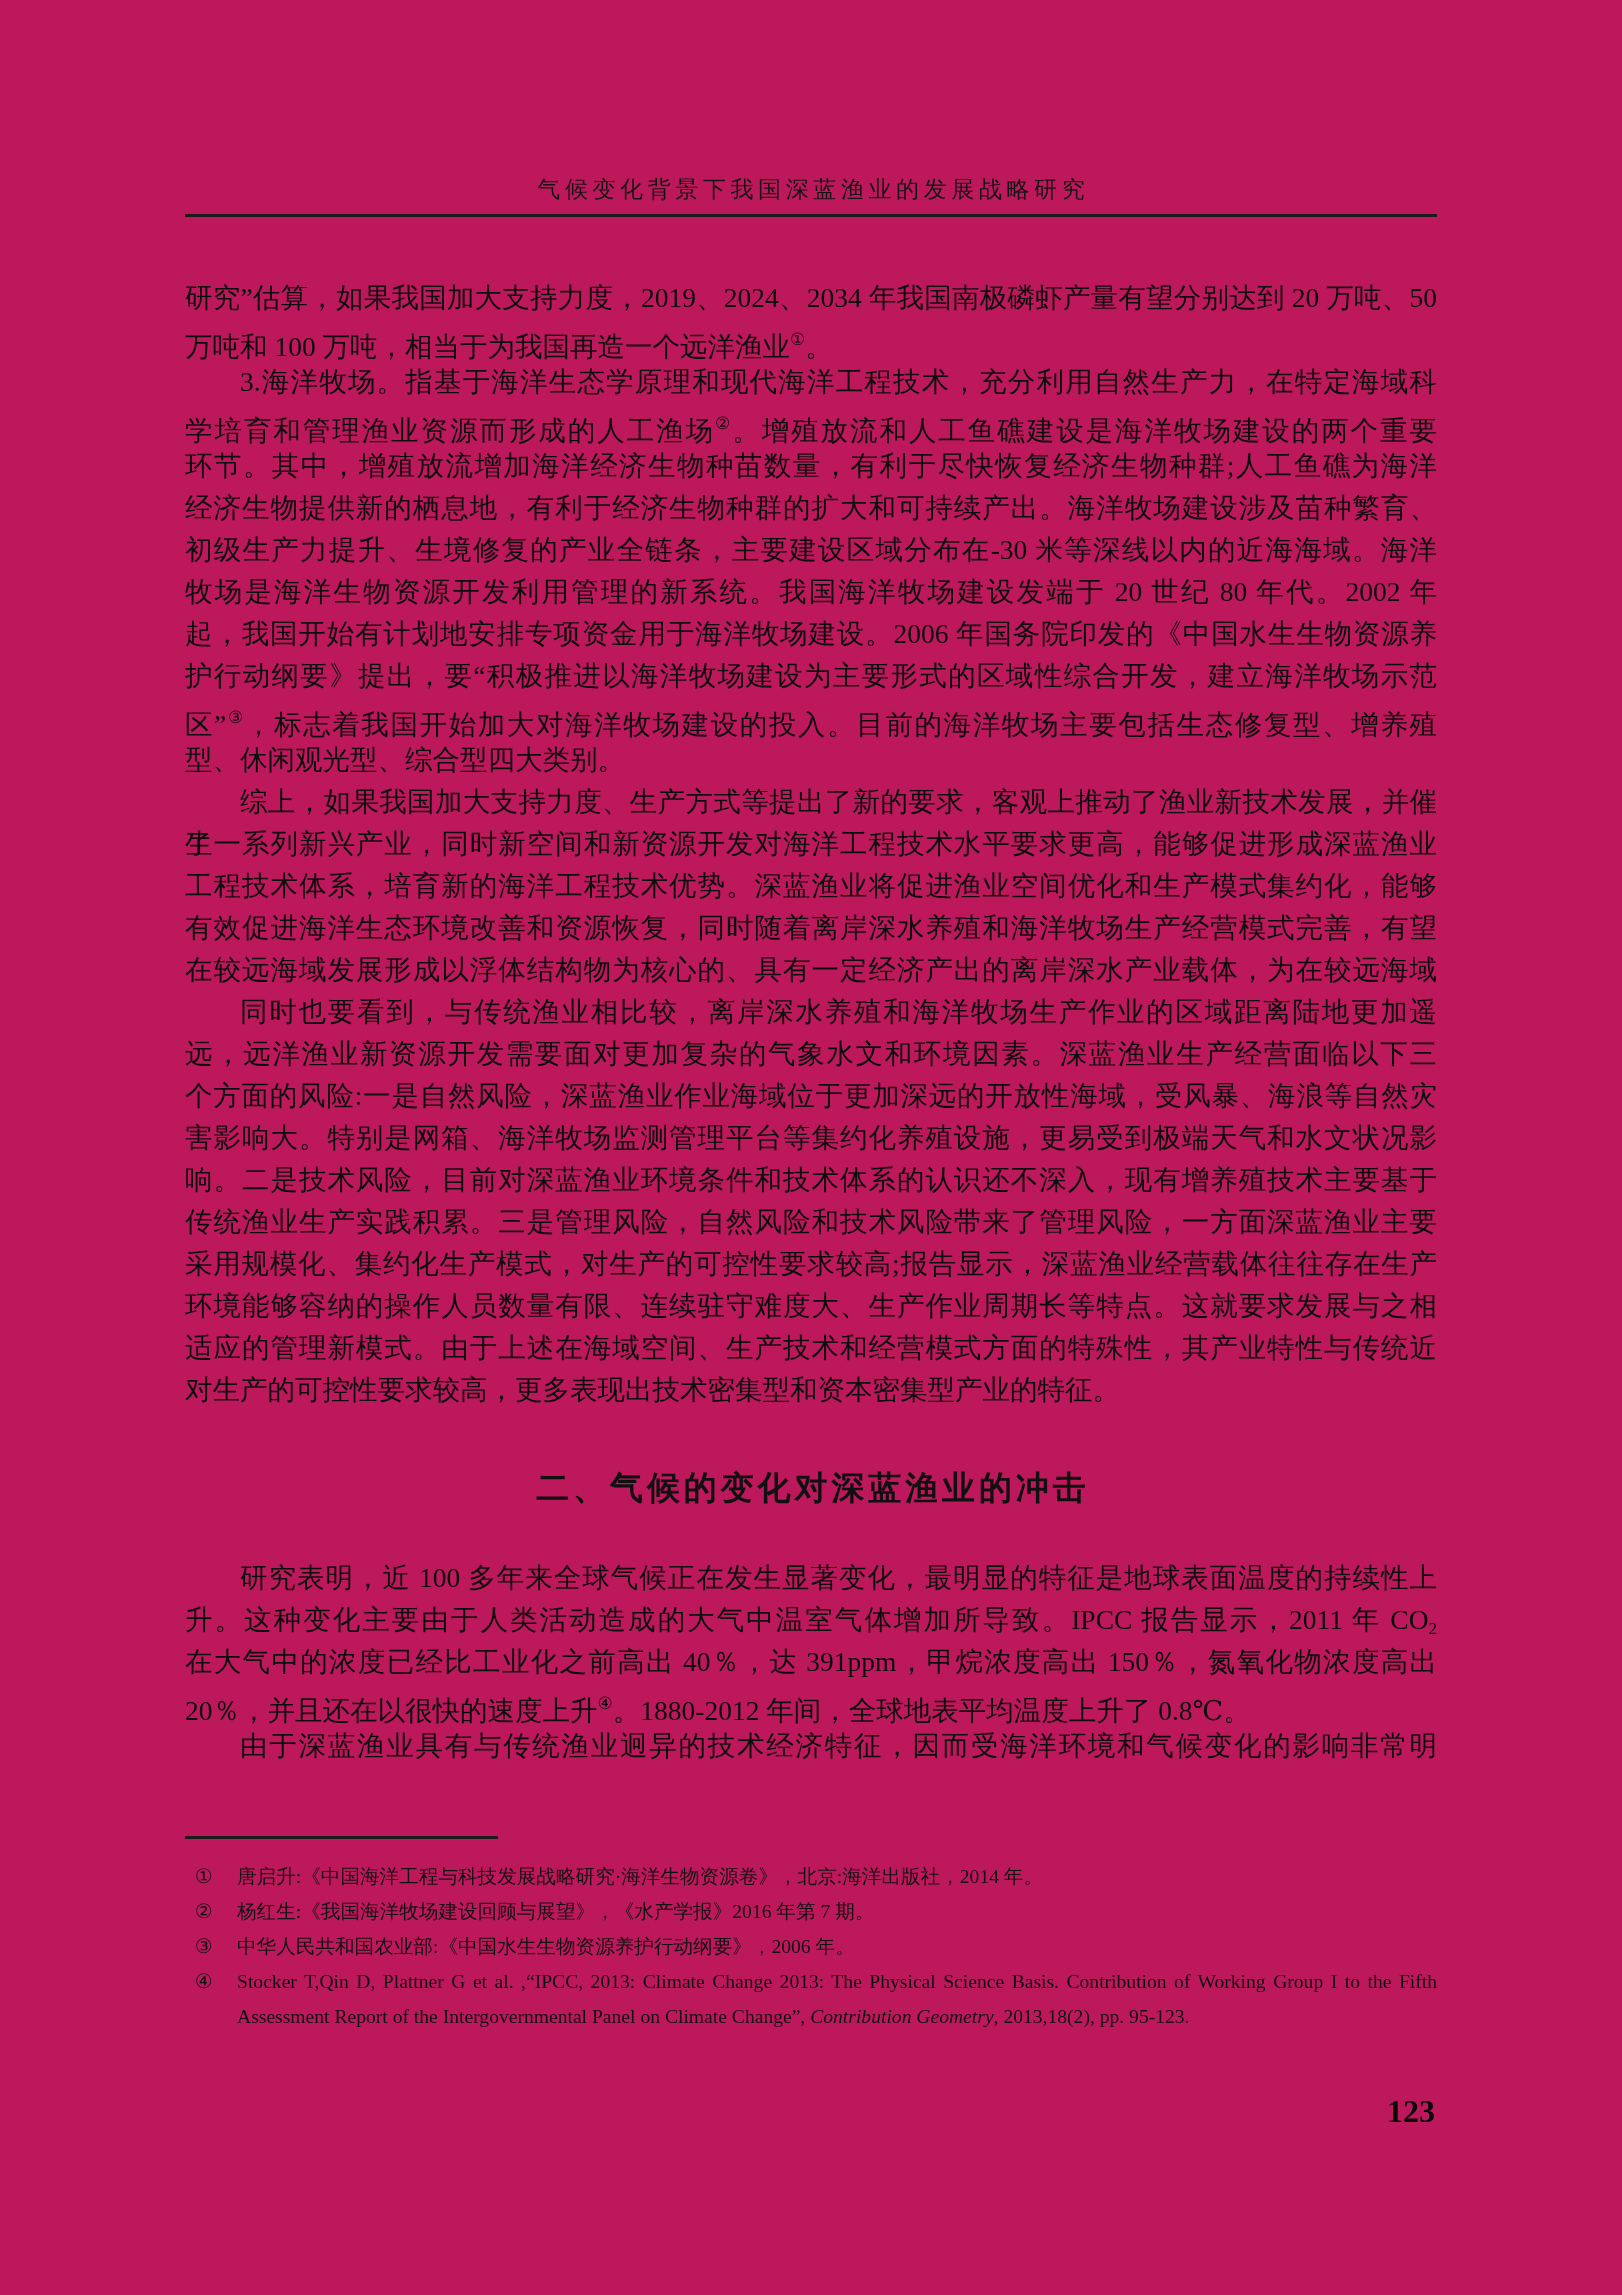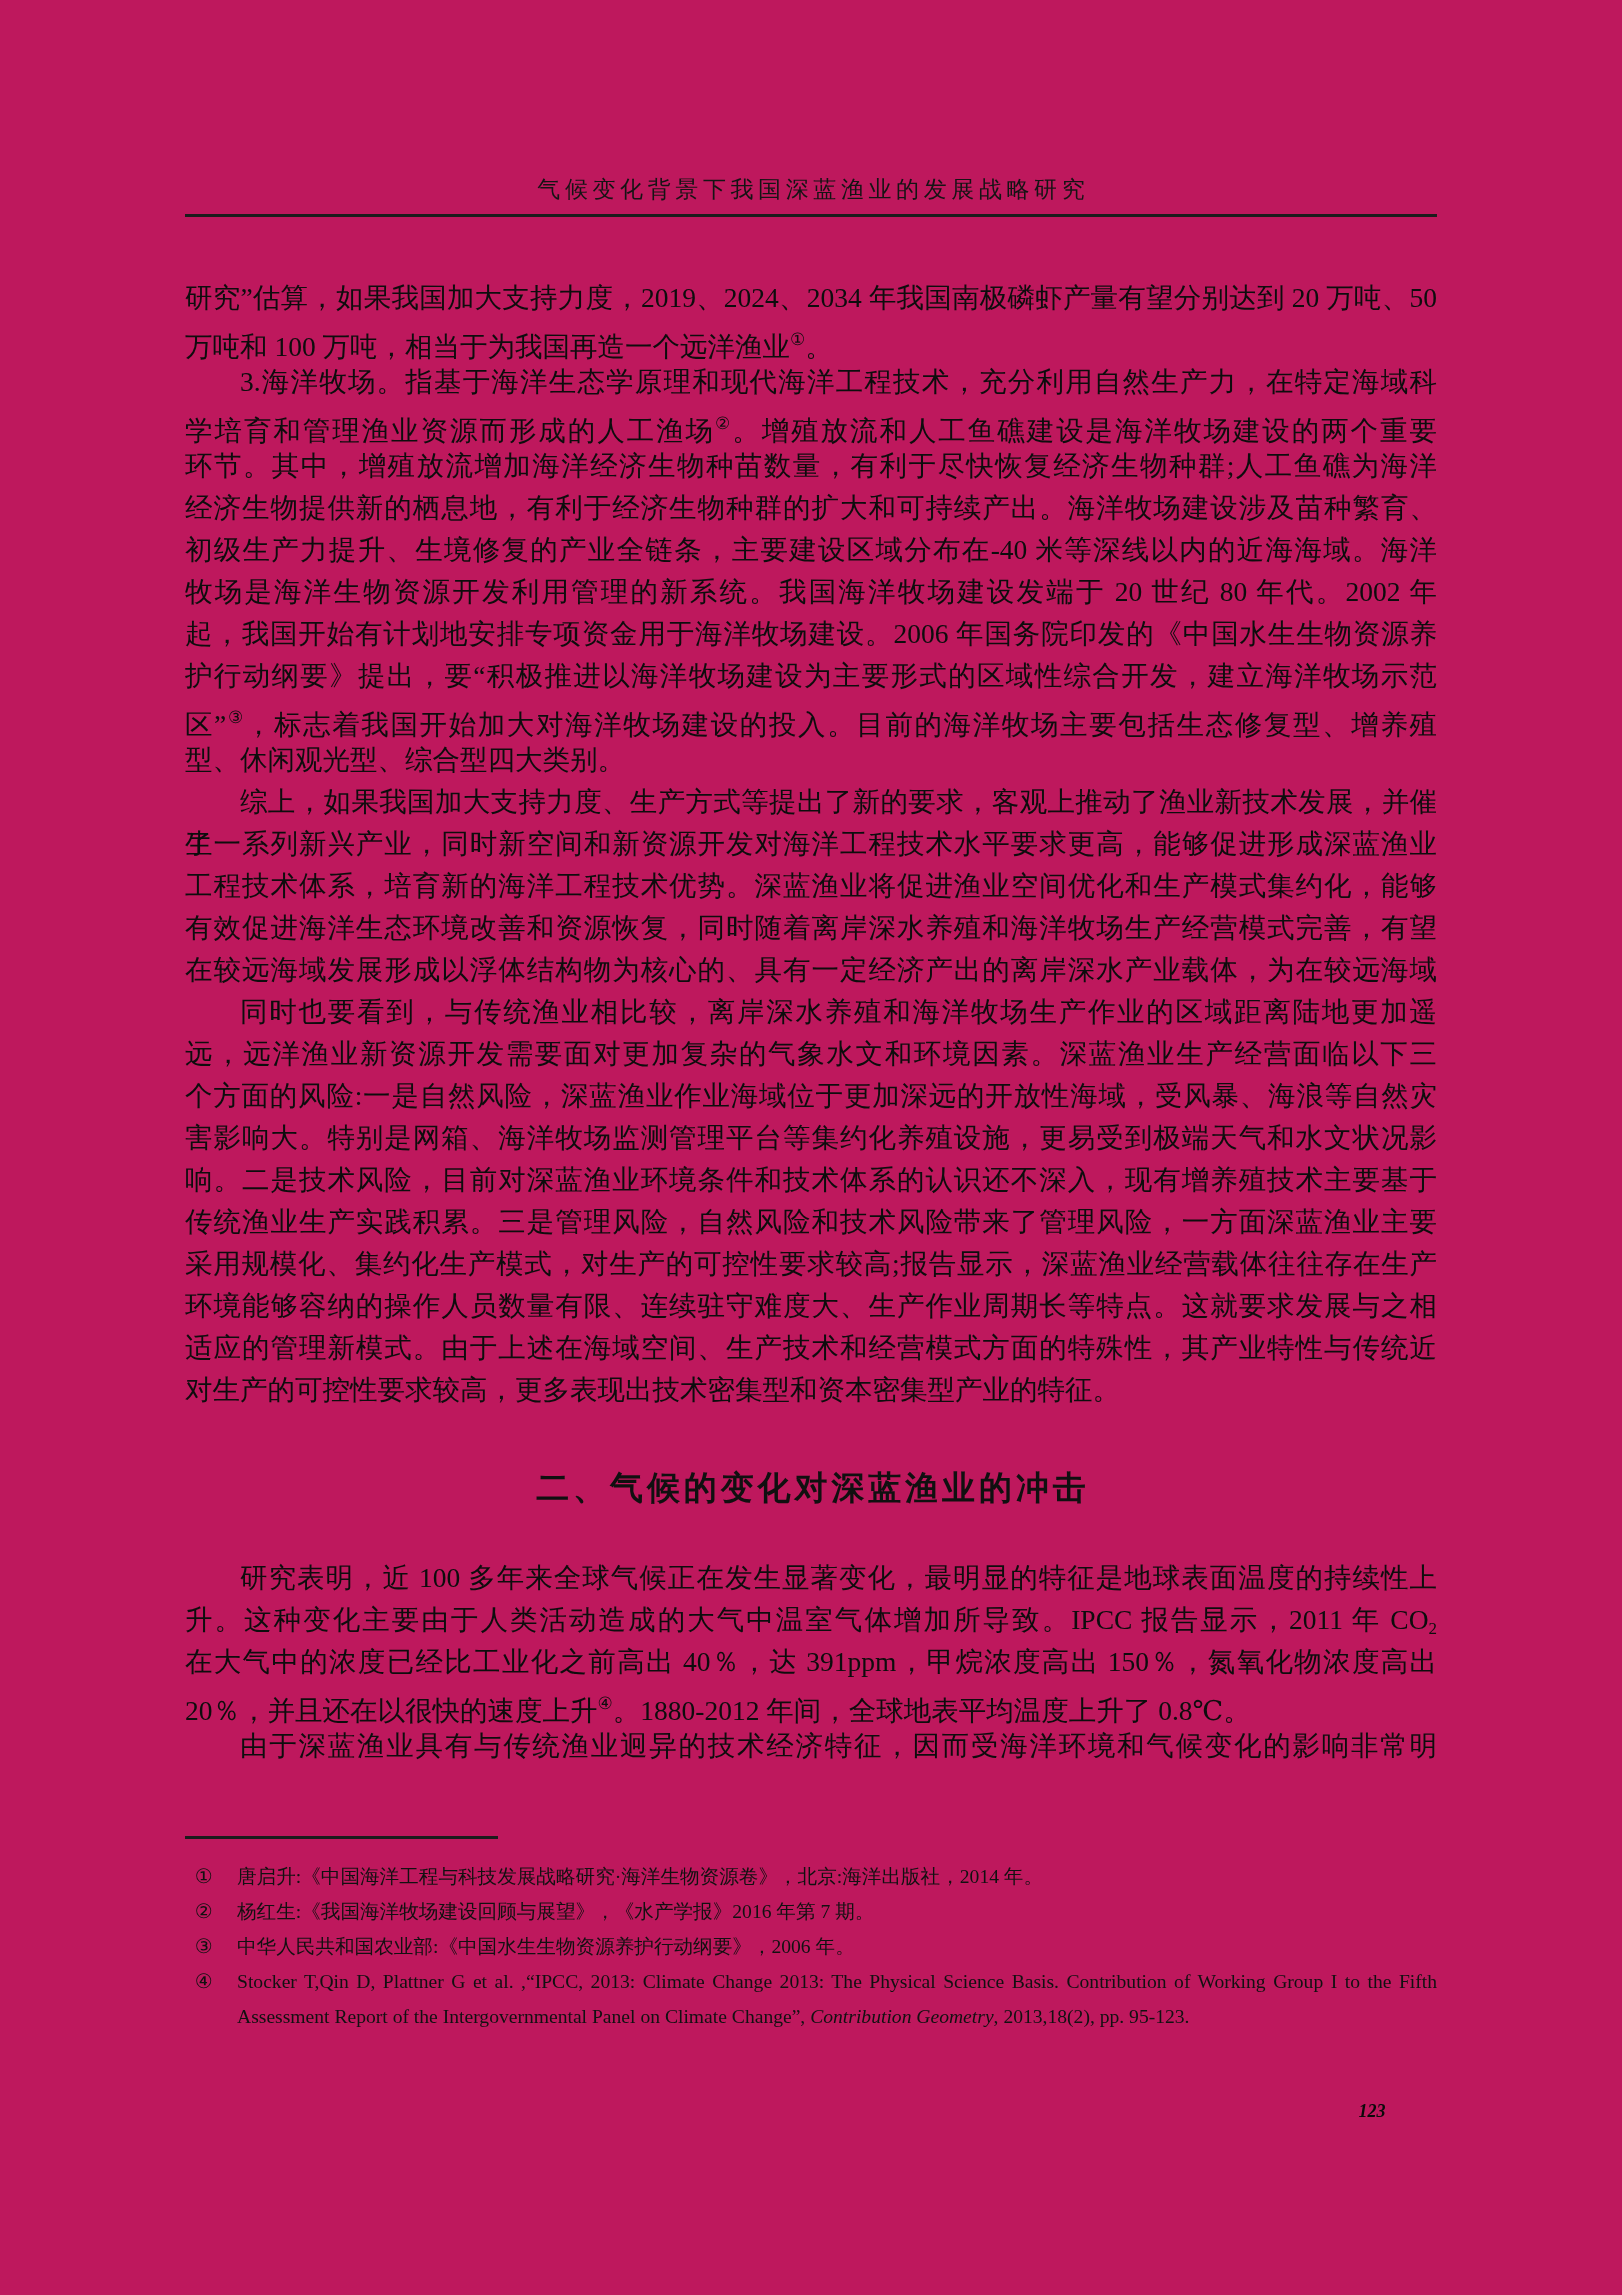--- a/index.html
+++ b/index.html
@@ -85,45 +85,44 @@
     text-align:justify;
     text-justify:inter-word;
   }
   .fnm{
     position:absolute;
     left:9.8px;top:0;
     font-size:20px;
   }
   .page-number{
     position:absolute;
-    left:1336px;top:2095px;width:72px;height:33px;
+    left:1375px;top:2095px;width:72px;height:33px;
     line-height:33px;
     text-align:center;
-    font-size:18px;
+    font-size:32px;
     font-weight:700;
     color:#0a0a0a;
-    font-style:italic;
   }
 </style>
 </head>
 <body>
 
 <div class="sheet">
 
   <div class="running-title">气候变化背景下我国深蓝渔业的发展战略研究</div>
   <div class="head-rule"></div>
 
   <div class="bodyblock">
     <div class="bl"><span>研究”估算，如果我国加大支持力度，2019、2024、2034 年我国南极磷虾产量有望分别达到 20 万吨、50</span></div>
     <div class="bl lastl"><span>万吨和 100 万吨，相当于为我国再造一个远洋渔业</span><span class="seg-sup">①</span><span>。</span></div>
     <div class="bl ind"><span>3.海洋牧场。指基于海洋生态学原理和现代海洋工程技术，充分利用自然生产力，在特定海域科</span></div>
     <div class="bl"><span>学培育和管理渔业资源而形成的人工渔场</span><span class="seg-sup">②</span><span>。增殖放流和人工鱼礁建设是海洋牧场建设的两个重要</span></div>
     <div class="bl"><span>环节。其中，增殖放流增加海洋经济生物种苗数量，有利于尽快恢复经济生物种群;人工鱼礁为海洋</span></div>
     <div class="bl"><span>经济生物提供新的栖息地，有利于经济生物种群的扩大和可持续产出。海洋牧场建设涉及苗种繁育、</span></div>
-    <div class="bl"><span>初级生产力提升、生境修复的产业全链条，主要建设区域分布在-40 米等深线以内的近海海域。海洋</span></div>
+    <div class="bl"><span>初级生产力提升、生境修复的产业全链条，主要建设区域分布在-30 米等深线以内的近海海域。海洋</span></div>
     <div class="bl"><span>牧场是海洋生物资源开发利用管理的新系统。我国海洋牧场建设发端于 20 世纪 80 年代。2002 年</span></div>
     <div class="bl"><span>起，我国开始有计划地安排专项资金用于海洋牧场建设。2006 年国务院印发的《中国水生生物资源养</span></div>
     <div class="bl"><span>护行动纲要》提出，要“积极推进以海洋牧场建设为主要形式的区域性综合开发，建立海洋牧场示范</span></div>
     <div class="bl"><span>区”</span><span class="seg-sup">③</span><span>，标志着我国开始加大对海洋牧场建设的投入。目前的海洋牧场主要包括生态修复型、增养殖</span></div>
     <div class="bl lastl"><span>型、休闲观光型、综合型四大类别。</span></div>
     <div class="bl ind"><span>综上，如果我国加大支持力度、生产方式等提出了新的要求，客观上推动了渔业新技术发展，并催生</span></div>
     <div class="bl"><span>了一系列新兴产业，同时新空间和新资源开发对海洋工程技术水平要求更高，能够促进形成深蓝渔业</span></div>
     <div class="bl"><span>工程技术体系，培育新的海洋工程技术优势。深蓝渔业将促进渔业空间优化和生产模式集约化，能够</span></div>
     <div class="bl"><span>有效促进海洋生态环境改善和资源恢复，同时随着离岸深水养殖和海洋牧场生产经营模式完善，有望</span></div>
     <div class="bl"><span>在较远海域发展形成以浮体结构物为核心的、具有一定经济产出的离岸深水产业载体，为在较远海域</span></div>

